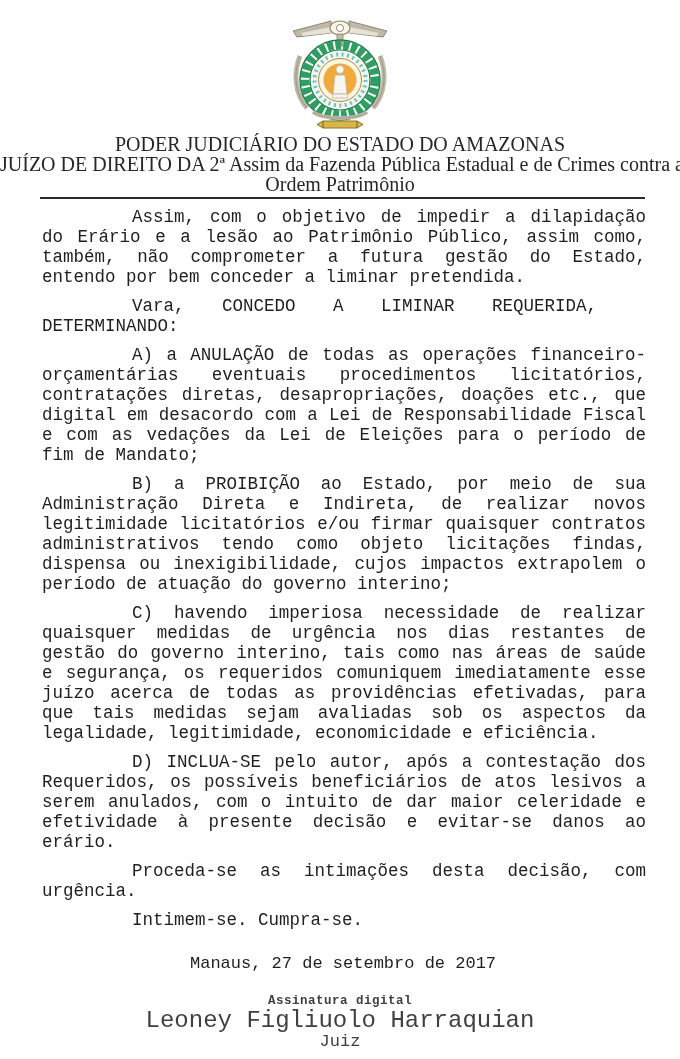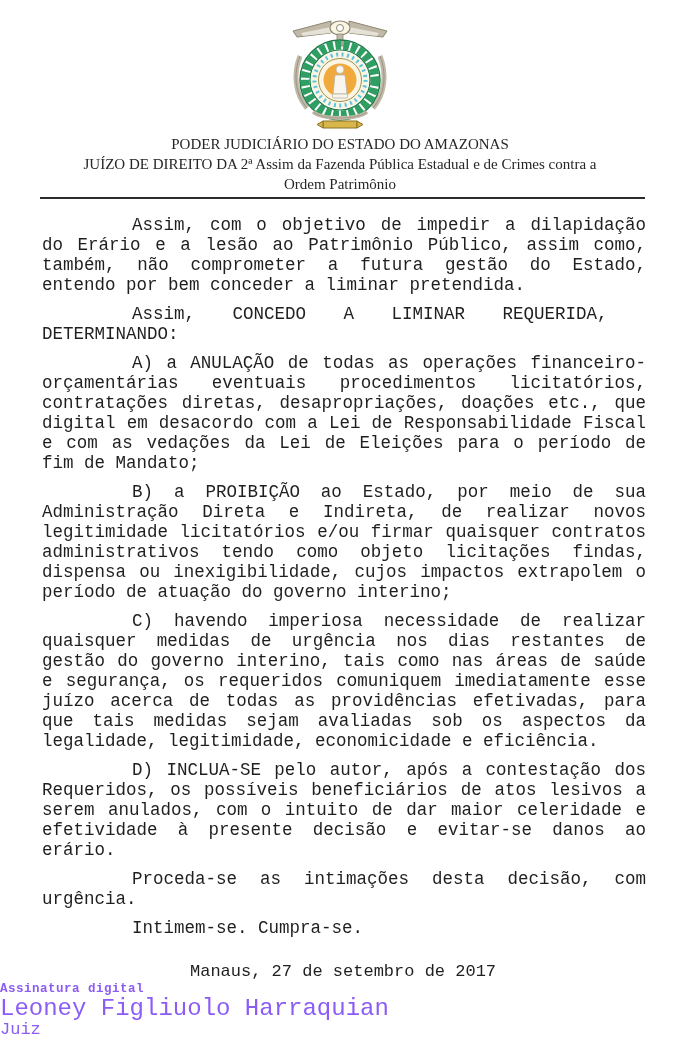--- a/index.html
+++ b/index.html
@@ -12,52 +12,53 @@
     font-family:"Liberation Mono","DejaVu Sans Mono",monospace;
     box-sizing:border-box;
   }
   .emblem-wrap{padding-top:16px;text-align:center;line-height:0;}
   .header{
     font-family:"Liberation Serif","DejaVu Serif",serif;
     text-align:center;
     color:#262626;
     margin-top:4px;
     line-height:20px;
-    font-size:15px;
+    font-size:20px;
   }
   .header .hline{white-space:nowrap;}
   .rule{
     border:none;
     border-top:2px solid #2b2b2b;
     margin:3px 35px 0 40px;
     height:0;
   }
   .doc-body{
-    margin:16px 34px 0 42px;
+    margin:8px 34px 0 42px;
     width:604px;
     font-size:17.5px;
     line-height:20px;
     text-align:justify;
     color:#1f1f1f;
   }
   .doc-body p{
     margin:0 0 9px 0;
     text-indent:90px;
   }
   .doc-body p b, .doc-body p .seg-bold{font-weight:normal;}
   .date-line{
     margin:24px 0 0 190px;
     font-size:17px;
     line-height:20px;
     white-space:nowrap;
     color:#1f1f1f;
   }
   .signature{
-    text-align:left;
-    color:#8b5cf6;
+    text-align:center;
+    margin-top:20px;
+    color:#404040;
   }
   .sig-label{
     font-size:12.5px;
     font-weight:bold;
     line-height:14px;
     letter-spacing:0.5px;
   }
   .sig-name{
     font-size:24px;
     line-height:22px;
@@ -114,21 +115,21 @@
   <div class="header">
     <div class="hline">PODER JUDICIÁRIO DO ESTADO DO AMAZONAS</div>
     <div class="hline">JUÍZO DE DIREITO DA 2ª Assim da Fazenda Pública Estadual e de Crimes contra a</div>
     <div class="hline">Ordem Patrimônio</div>
   </div>
 
   <hr class="rule">
 
   <div class="doc-body" id="body-container">
       <p><span class="seg">Assim, com o objetivo de impedir a dilapidação do Erário e a lesão ao Patrimônio Público, assim como, também, não comprometer a futura gestão do Estado, entendo por bem conceder a liminar pretendida.</span></p>
-      <p style="word-spacing: 27px;"><span class="seg">Assim, </span><span class="seg-bold">CONCEDO A LIMINAR REQUERIDA</span><span class="seg">,</span><br><span class="seg-bold">DETERMINANDO:</span></p>
+      <p style="word-spacing: 27px;"><span class="seg">Vara, </span><span class="seg-bold">CONCEDO A LIMINAR REQUERIDA</span><span class="seg">,</span><br><span class="seg-bold">DETERMINANDO:</span></p>
       <p><span class="seg">A) a </span><span class="seg-bold">ANULAÇÃO</span><span class="seg"> de todas as operações financeiro-orçamentárias eventuais procedimentos licitatórios, contratações diretas, desapropriações, doações etc., que digital em desacordo com a Lei de Responsabilidade Fiscal e com as vedações da Lei de Eleições para o período de fim de Mandato;</span></p>
       <p><span class="seg">B) a </span><span class="seg-bold">PROIBIÇÃO</span><span class="seg"> ao Estado, por meio de sua Administração Direta e Indireta, de realizar novos legitimidade licitatórios e/ou firmar quaisquer contratos administrativos tendo como objeto licitações findas, dispensa ou inexigibilidade, cujos impactos extrapolem o período de atuação do governo interino;</span></p>
       <p><span class="seg">C) havendo imperiosa necessidade de realizar quaisquer medidas de urgência nos dias restantes de gestão do governo interino, tais como nas áreas de saúde e segurança, os requeridos comuniquem imediatamente esse juízo acerca de todas as providências efetivadas, para que tais medidas sejam avaliadas sob os aspectos da legalidade, legitimidade, economicidade e eficiência.</span></p>
       <p><span class="seg">D) </span><span class="seg-bold">INCLUA-SE</span><span class="seg"> pelo autor, após a contestação dos Requeridos, os possíveis beneficiários de atos lesivos a serem anulados, com o intuito de dar maior celeridade e efetividade à presente decisão e evitar-se danos ao erário.</span></p>
       <p><span class="seg">Proceda-se as intimações desta decisão, com urgência.</span></p>
       <p><span class="seg">Intimem-se. Cumpra-se.</span></p>
     </div>
 
   <div class="date-line">Manaus, 27 de setembro de 2017</div>
 

